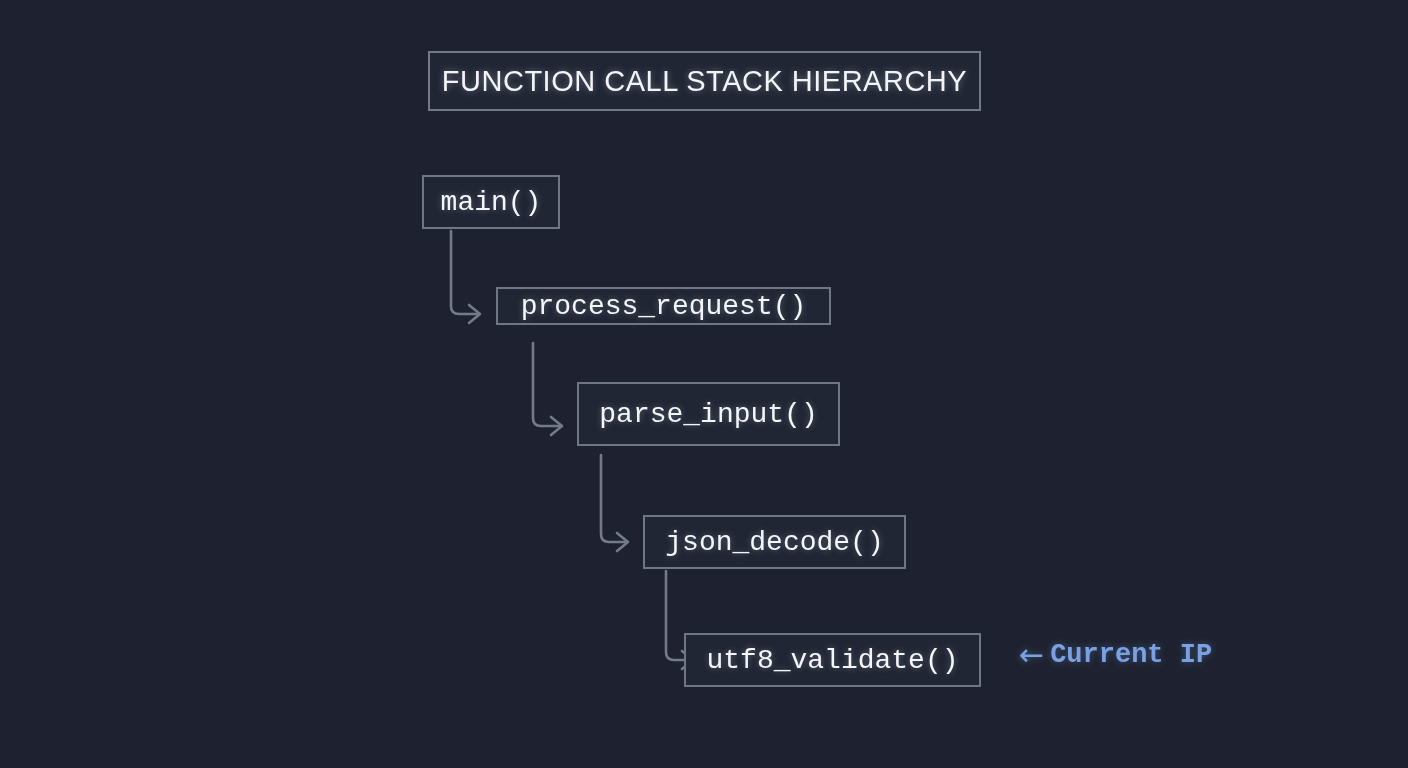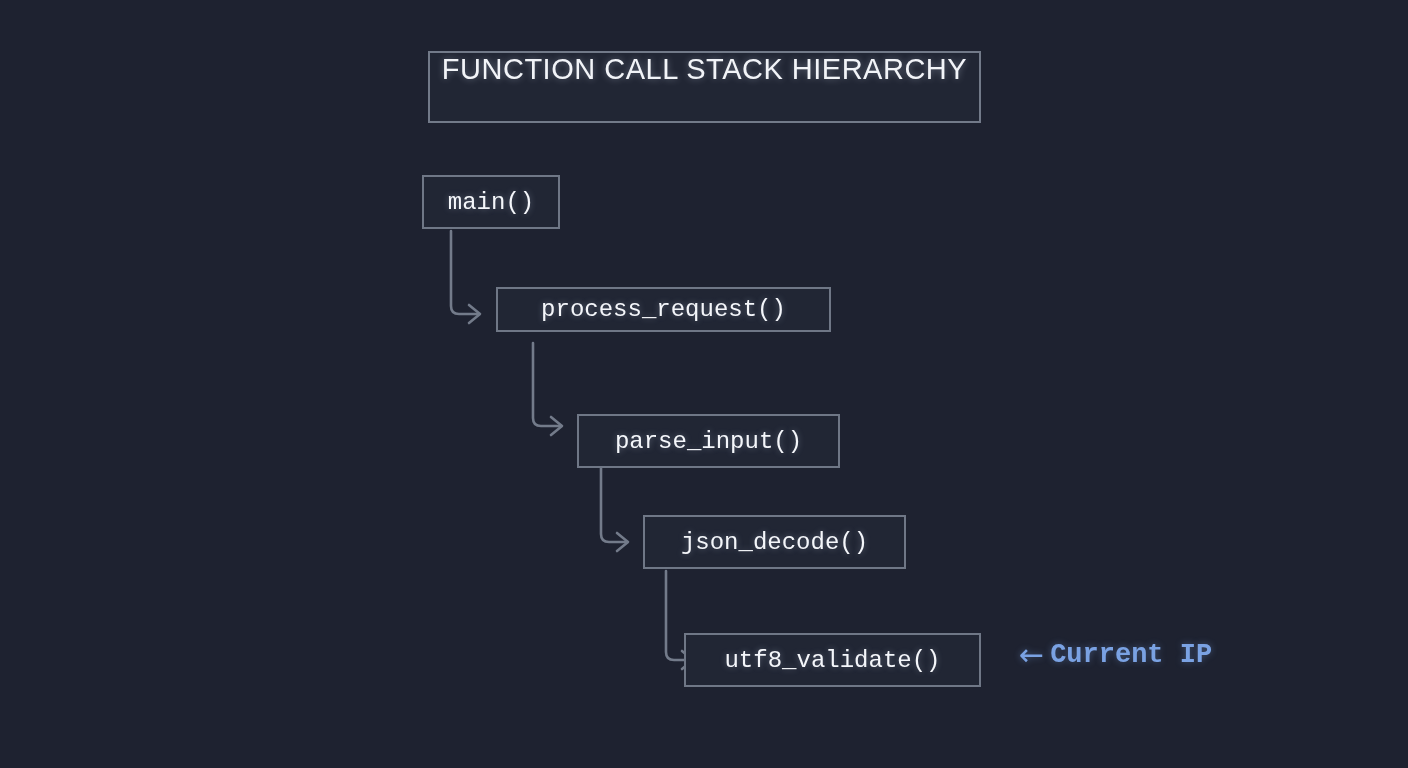--- a/index.html
+++ b/index.html
@@ -28,26 +28,26 @@
     height: 768px;
     z-index: 1;
   }
 
   
   .title-box {
     position: absolute;
     left: 428px;
     top: 51px;
     width: 553px;
-    height: 72px;
+    height: 60px;
     box-sizing: border-box;
     border: 2px solid #727a89;
     background: #212634;
     display: flex;
-    align-items: flex-start;
+    align-items: center;
     justify-content: center;
   }
   .title-text {
     font-family: "Liberation Sans", sans-serif;
     font-size: 29px;
     letter-spacing: 0.5px;
     color: #f2f4f8;
     white-space: nowrap;
     text-shadow: 0 0 7px rgba(215,225,245,0.40);
   }
@@ -58,21 +58,21 @@
     box-sizing: border-box;
     border: 2px solid #6f7786;
     background: #212634;
     display: flex;
     align-items: center;
     justify-content: center;
     z-index: 2;
   }
   .fn-label {
     font-family: "Liberation Mono", monospace;
-    font-size: 24px;
+    font-size: 28px;
     color: #f4f6fa;
     white-space: nowrap;
     text-shadow: 0 0 6px rgba(210,222,245,0.35);
   }
 
   
   .annotation {
     position: absolute;
     left: 1019px;
     top: 640px;
@@ -129,25 +129,25 @@
   </svg>
 
   <div class="title-box">
     <span class="title-text">FUNCTION CALL STACK HIERARCHY</span>
   </div>
 
   <div class="fn-box" style="left:422px; top:175px; width:138px; height:54px;">
     <span class="fn-label">main()</span>
   </div>
 
-  <div class="fn-box" style="left:496px; top:287px; width:335px; height:45px;">
+  <div class="fn-box" style="left:496px; top:287px; width:335px; height:38px;">
     <span class="fn-label">process_request()</span>
   </div>
 
-  <div class="fn-box" style="left:577px; top:414px; width:263px; height:54px;">
+  <div class="fn-box" style="left:577px; top:382px; width:263px; height:64px;">
     <span class="fn-label">parse_input()</span>
   </div>
 
   <div class="fn-box" style="left:643px; top:515px; width:263px; height:54px;align-items:center;">
     <span class="fn-label">json_decode()</span>
   </div>
 
   <div class="fn-box" style="left:684px; top:633px; width:297px; height:54px;">
     <span class="fn-label">utf8_validate()</span>
   </div>

